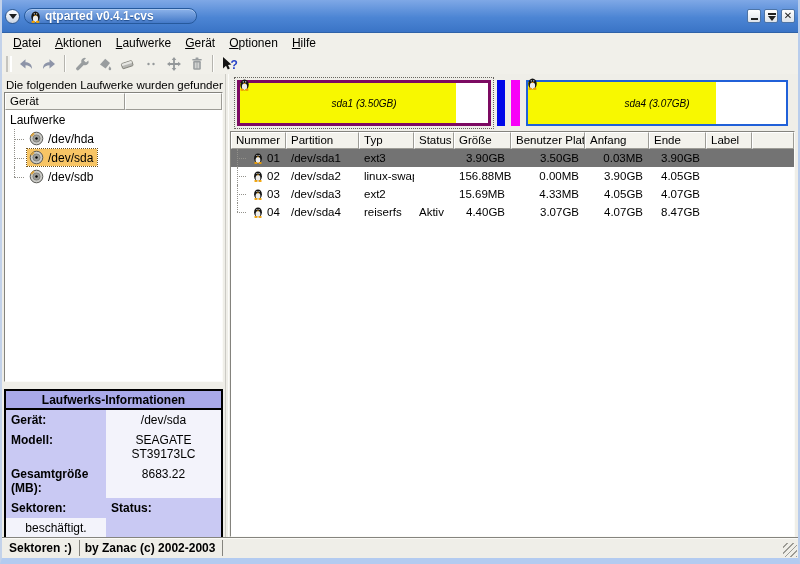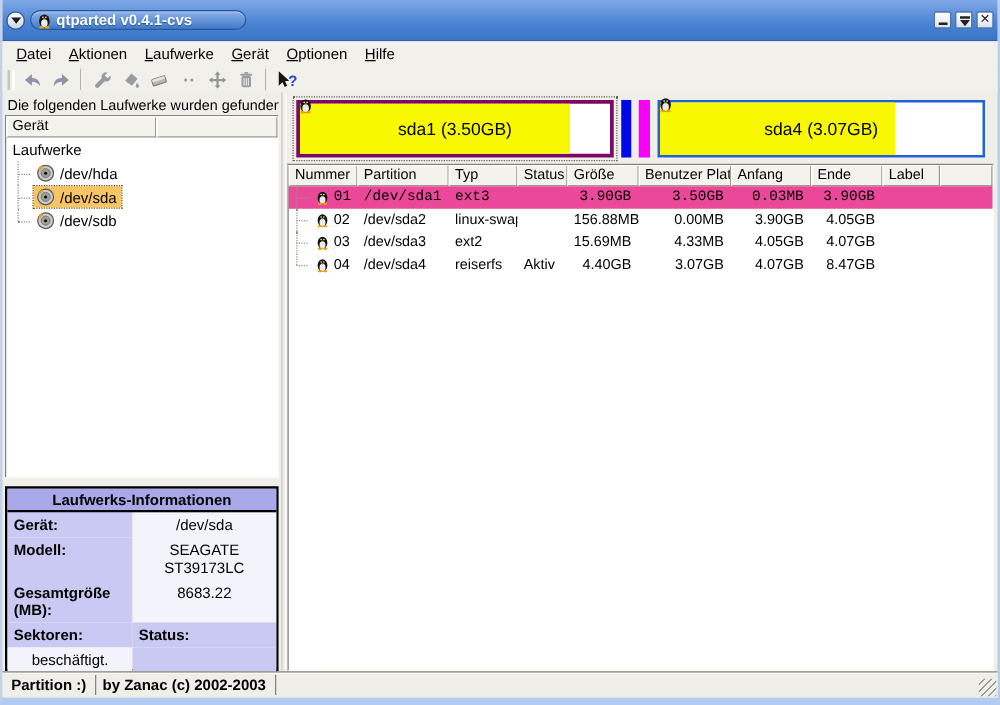--- a/index.html
+++ b/index.html
@@ -69,31 +69,31 @@
   .splitter { width:7px; flex:none; background:#efeee8; display:flex; align-items:stretch; justify-content:center; }
   .splitter::before { content:""; width:2px; border-left:1px solid #cbcac4; border-right:1px solid #fcfcfa; }
 
   .right-col { flex:1; display:flex; flex-direction:column; padding-right:3px; min-width:0; }
 
   
   .chart { height:57px; flex:none; display:flex; align-items:stretch; gap:6px; padding:6px 7px 5px 7px; }
   .part { position:relative; }
   .part.big { background:#fff; flex-basis:0; }
   .part.big .used { position:absolute; left:0; top:0; bottom:0; }
-  .part.big .plabel { position:absolute; left:0; right:0; top:0; bottom:0; display:flex; align-items:center; justify-content:center; font-size:14px; z-index:2; }
+  .part.big .plabel { position:absolute; left:0; right:0; top:0; bottom:0; display:flex; align-items:center; justify-content:center; font-size:10px; z-index:2;font-style:italic; }
   .part.selected { outline:1px dotted #66645e; outline-offset:2px; }
   .part .tux-flag { position:absolute; top:-5px; left:-1px; z-index:3; }
   .part.thin { flex:none; }
 
   
   .ptable { flex:1; background:#fff; border:1px solid; border-color:#84837d #fbfbf8 #fbfbf8 #84837d; display:flex; flex-direction:column; font-size:11.5px; min-height:0; }
   .thead, .trow { display:grid; grid-template-columns:55px 73px 55px 40px 57px 74px 64px 57px 46px 1fr; flex:none; }
   .thead .hcell { height:17px; }
   .trow { height:18px; align-items:center; }
-  .trow.selected { background:#ec4899;font-family:Liberation Mono, monospace; }
+  .trow.selected { background:#737373; }
   .tc { padding:0 5px; white-space:nowrap; overflow:hidden; line-height:18px; }
   .tc.r { text-align:right; padding-right:6px; }
   .num-cell { display:flex; align-items:center; height:18px; padding:0; gap:4px; }
   .stub { position:relative; width:12px; height:100%; margin-left:6px; flex:none; }
   .stub::before { content:""; position:absolute; left:0; top:0; height:100%; border-left:1px dotted #92918b; }
   .stub.last::before { height:50%; }
   .stub::after { content:""; position:absolute; left:0; top:50%; width:9px; border-top:1px dotted #92918b; }
 
   
   .statusbar { height:21px; flex:none; background:#efeee8; border-top:1px solid #85847e; box-shadow:inset 0 1px 0 #fbfaf6;
@@ -392,18 +392,18 @@
           <div class="tc r">4.07GB</div>
           <div class="tc r">8.47GB</div>
           <div class="tc"></div>
           <div class="tc"></div>
         </div>
       </div>
     </div>
   </div>
 
   <div class="statusbar">
-    <span class="sb-item">Partition :)</span>
+    <span class="sb-item">Sektoren :)</span>
     <span class="sb-item">by Zanac (c) 2002-2003</span>
     <span class="resize-grip"></span>
   </div>
 
 </div>
 
 </body></html>

